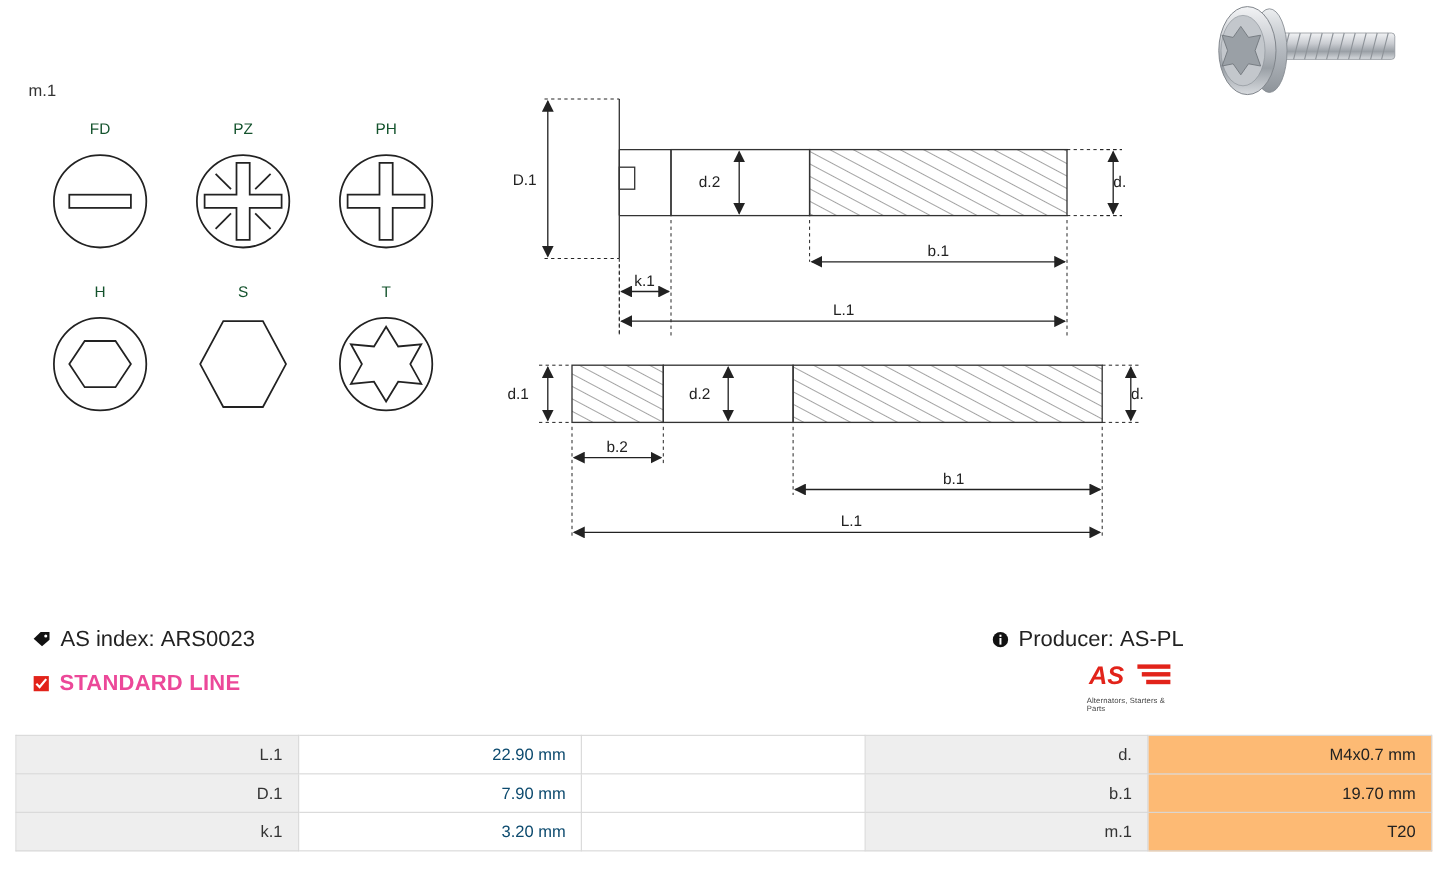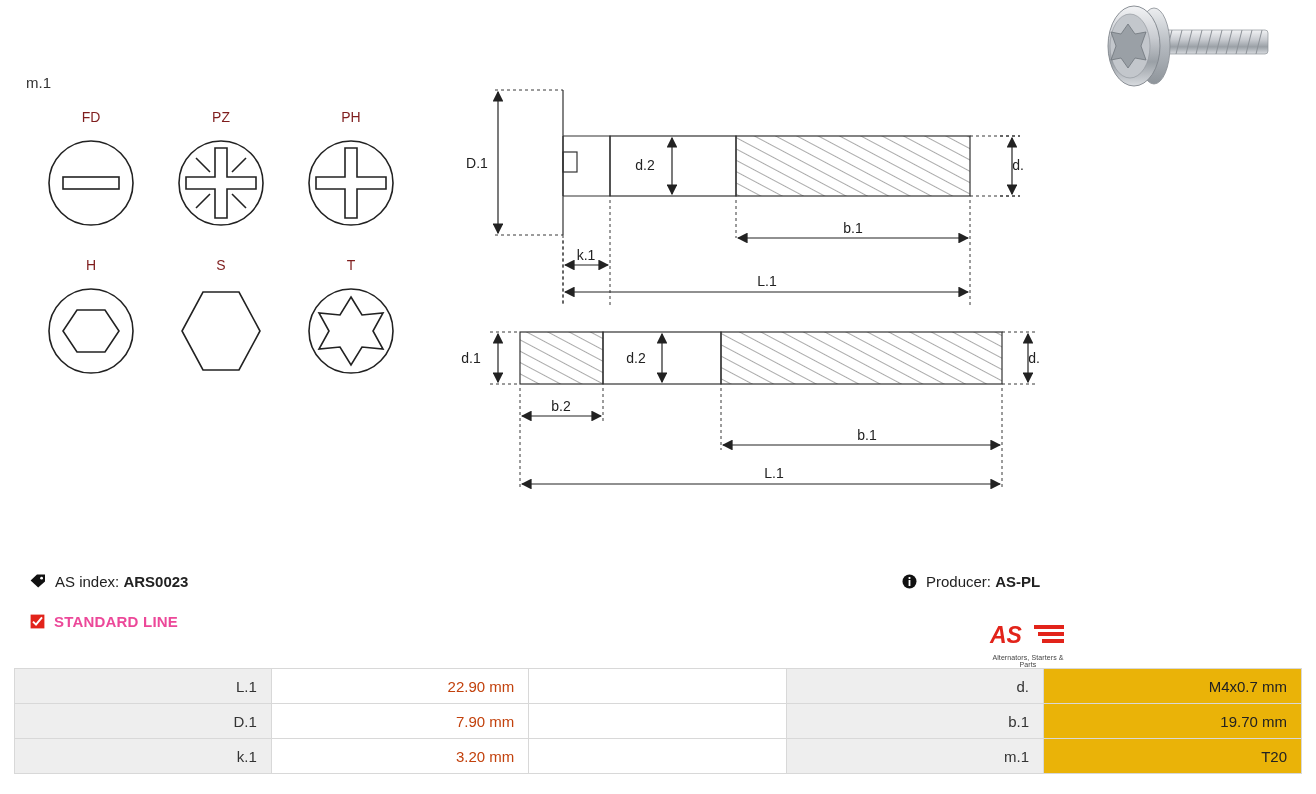--- a/index.html
+++ b/index.html
@@ -12,53 +12,53 @@
     position: relative;
     overflow: hidden;
   }
   .canvas { position: relative; width: 1292px; height: 794px; }
 
   
   .drive-grid { position: absolute; left: 26px; top: 74px; width: 400px; }
   .mlabel { font-size: 15px; color: #333; margin-bottom: 18px; }
   .drive-row { display: flex; }
   .drive-cell { width: 130px; text-align: center; }
-  .drive-cell .dname { font-size: 14px; color: #7f1d1d; margin-bottom: 8px; height: 18px; }
+  .drive-cell .dname { font-size: 14px; color: #14532d; margin-bottom: 8px; height: 18px; }
   .drive-shape { height: 96px; display: flex; align-items: center; justify-content: center; }
 
   
   .schematic { position: absolute; left: 440px; top: 60px; }
 
   
   .photo { position: absolute; right: 12px; top: 2px; width: 230px; height: 110px; }
 
   
   .info { position: absolute; left: 0; top: 566px; width: 1316px; height: 96px; }
-  .info-col { position: absolute; font-size: 15px; color: #222; }
+  .info-col { position: absolute; font-size: 20px; color: #222; }
   .c1 { left: 30px; top: 0; }
   .c2 { left: 404px; top: 0; }
   .c3 { left: 902px; top: 0; }
   .info-line { display: flex; align-items: center; height: 30px; white-space: nowrap; }
   .info-line .ic { margin-right: 9px; display: inline-flex; align-items:center; }
-  .bold { font-weight: bold; }
+  .bold { font-weight: normal; }
   .std { color: #ec4899; font-weight: bold; letter-spacing: .2px; }
-  .aslogo { position: absolute; right: 248px; top: 56px; width: 80px; text-align: center; }
+  .aslogo { position: absolute; right: 248px; top: 35px; width: 80px; text-align: left; }
   .aslogo .asl-sub { font-size: 7px; color: #444; margin-top: 2px; letter-spacing: .1px; }
 
   
   table.spec {
     position: absolute; left: 14px; top: 668px;
     width: 1288px; border-collapse: collapse;
     font-size: 15px;
   }
   table.spec td { border: 1px solid #d8d8d8; height: 35px; padding: 0 14px; }
   td.k { background: #eeeeee; text-align: right; color: #333; width: 266px; }
-  td.v { background: #ffffff; text-align: right; color: #c2410c; width: 266px; margin-top: 17px; }
+  td.v { background: #ffffff; text-align: right; color: #0c4a6e; width: 266px; margin-top: 17px; }
   td.k2 { background: #eeeeee; text-align: right; color: #333; width: 266px; }
-  td.v2 { background: #eab308; text-align: right; color: #222; width: 266px; }
+  td.v2 { background: #fdba74; text-align: right; color: #222; width: 266px; }
   td.sp { border: none; background: #ffffff; width: 268px; }
 </style>
 </head>
 <body>
 
 <div class="canvas">
 
   <div class="drive-grid">
     <div class="mlabel">m.1</div>
 

